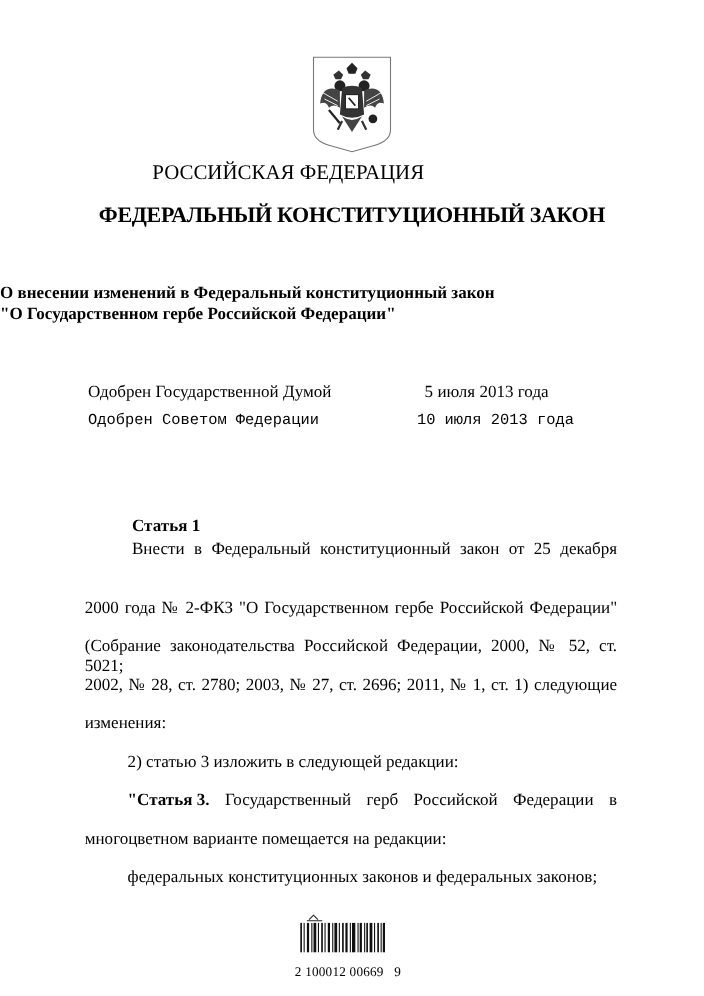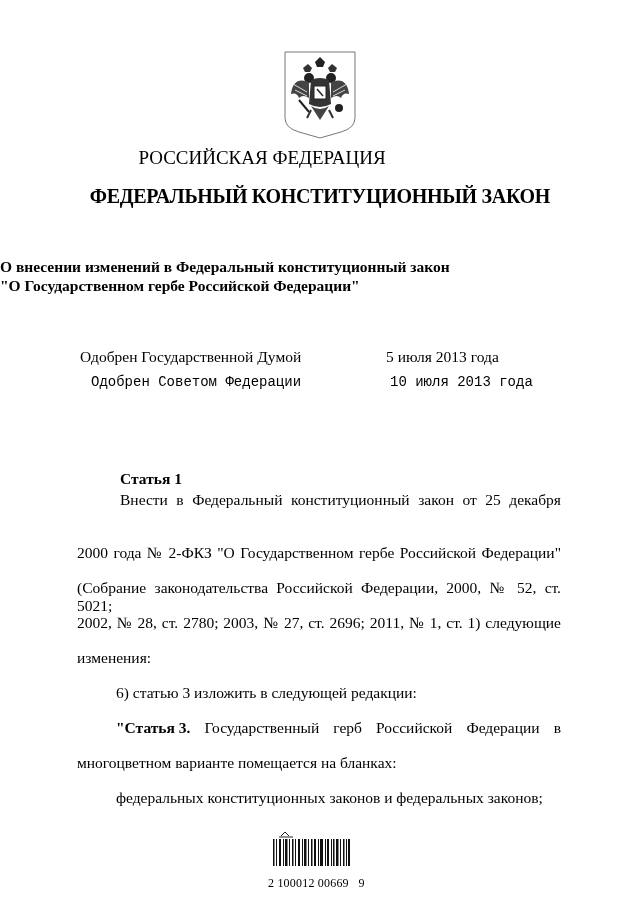--- a/index.html
+++ b/index.html
@@ -3,21 +3,21 @@
 <meta charset="utf-8">
 <style>
   html, body { margin: 0; padding: 0; background: #ffffff; }
   body { width: 640px; height: 905px; position: relative; overflow: hidden; color: #000; font-family: "Liberation Serif", serif; }
   .abs { position: absolute; white-space: nowrap; }
   .emblem { left: 281px; top: 48px; width: 78px; height: 92px; }
   .country { left: 0; width: 524px; top: 147px; text-align: center; font-size: 19px; }
   .lawtype { left: 0; width: 640px; top: 185px; text-align: center; font-size: 20px; font-weight: bold; letter-spacing: -0.3px; }
   .subject { left: 0; width: 640px; font-size: 15.5px; font-weight: bold; }
   .approval { font-size: 15.5px; }
-  .mono { font-family: "Liberation Mono", monospace; font-size: 14px; margin-left: 11px; }
+  .mono { font-family: "Liberation Mono", monospace; font-size: 14px; }
   .art-head { left: 120px; top: 470px; font-size: 15.5px; font-weight: bold; }
   .para { font-size: 15.5px; }
   .justify { left: 77px; width: 484px; text-align: justify; text-align-last: justify; white-space: normal; }
   .barcode { left: 271px; top: 830px; width: 100px; height: 52px; }
   .barnum { left: 268px; top: 876px; font-size: 12px; letter-spacing: 0.2px; }
 </style>
 </head>
 <body>
 
 <div class="abs emblem">
@@ -60,27 +60,27 @@
 <div class="abs approval mono" style="left:379px; top:374px;">10 июля 2013 года</div>
 
 <div class="abs art-head">Статья 1</div>
 
 <div class="abs para justify" style="left:120px; width:441px; top:491px;">Внести в Федеральный конституционный закон от 25 декабря</div>
 <div class="abs para justify" style="top:544px;">2000 года № 2-ФКЗ "О Государственном гербе Российской Федерации"</div>
 <div class="abs para justify" style="top:579px;">(Собрание законодательства Российской Федерации, 2000, № 52, ст. 5021;</div>
 <div class="abs para justify" style="top:614px;">2002, № 28, ст. 2780; 2003, № 27, ст. 2696; 2011, № 1, ст. 1) следующие</div>
 <div class="abs para" style="left:77px; top:649px;">изменения:</div>
 
-<div class="abs para" style="left:116px; top:684px;">6) статью 3 изложить в следующей редакции:</div>
+<div class="abs para" style="left:116px; top:684px;">2) статью 3 изложить в следующей редакции:</div>
 
 <div class="abs para" style="left:116px; top:719px; width:445px; display:flex; justify-content:space-between;">
   <b>"Статья 3.</b>
   <span style="flex:1; margin-left:14px; text-align:justify; text-align-last:justify;">Государственный герб Российской Федерации в</span>
 </div>
-<div class="abs para" style="left:77px; top:754px;">многоцветном варианте помещается на бланках:</div>
+<div class="abs para" style="left:77px; top:754px;">многоцветном варианте помещается на редакции:</div>
 <div class="abs para" style="left:116px; top:789px;">федеральных конституционных законов и федеральных законов;</div>
 
 <div class="abs barcode">
   <svg width="100" height="36" viewBox="0 0 100 36">
     <path d="M10 6 L14 2 L18 6 M8 7 H22" stroke="#222" stroke-width="1" fill="none"></path>
     <g fill="#111">
       <rect x="2" y="9" width="1.5" height="27"></rect>
         <rect x="5" y="9" width="1" height="27"></rect>
       <rect x="8" y="9" width="2" height="27"></rect>
         <rect x="12" y="9" width="1" height="27"></rect>

